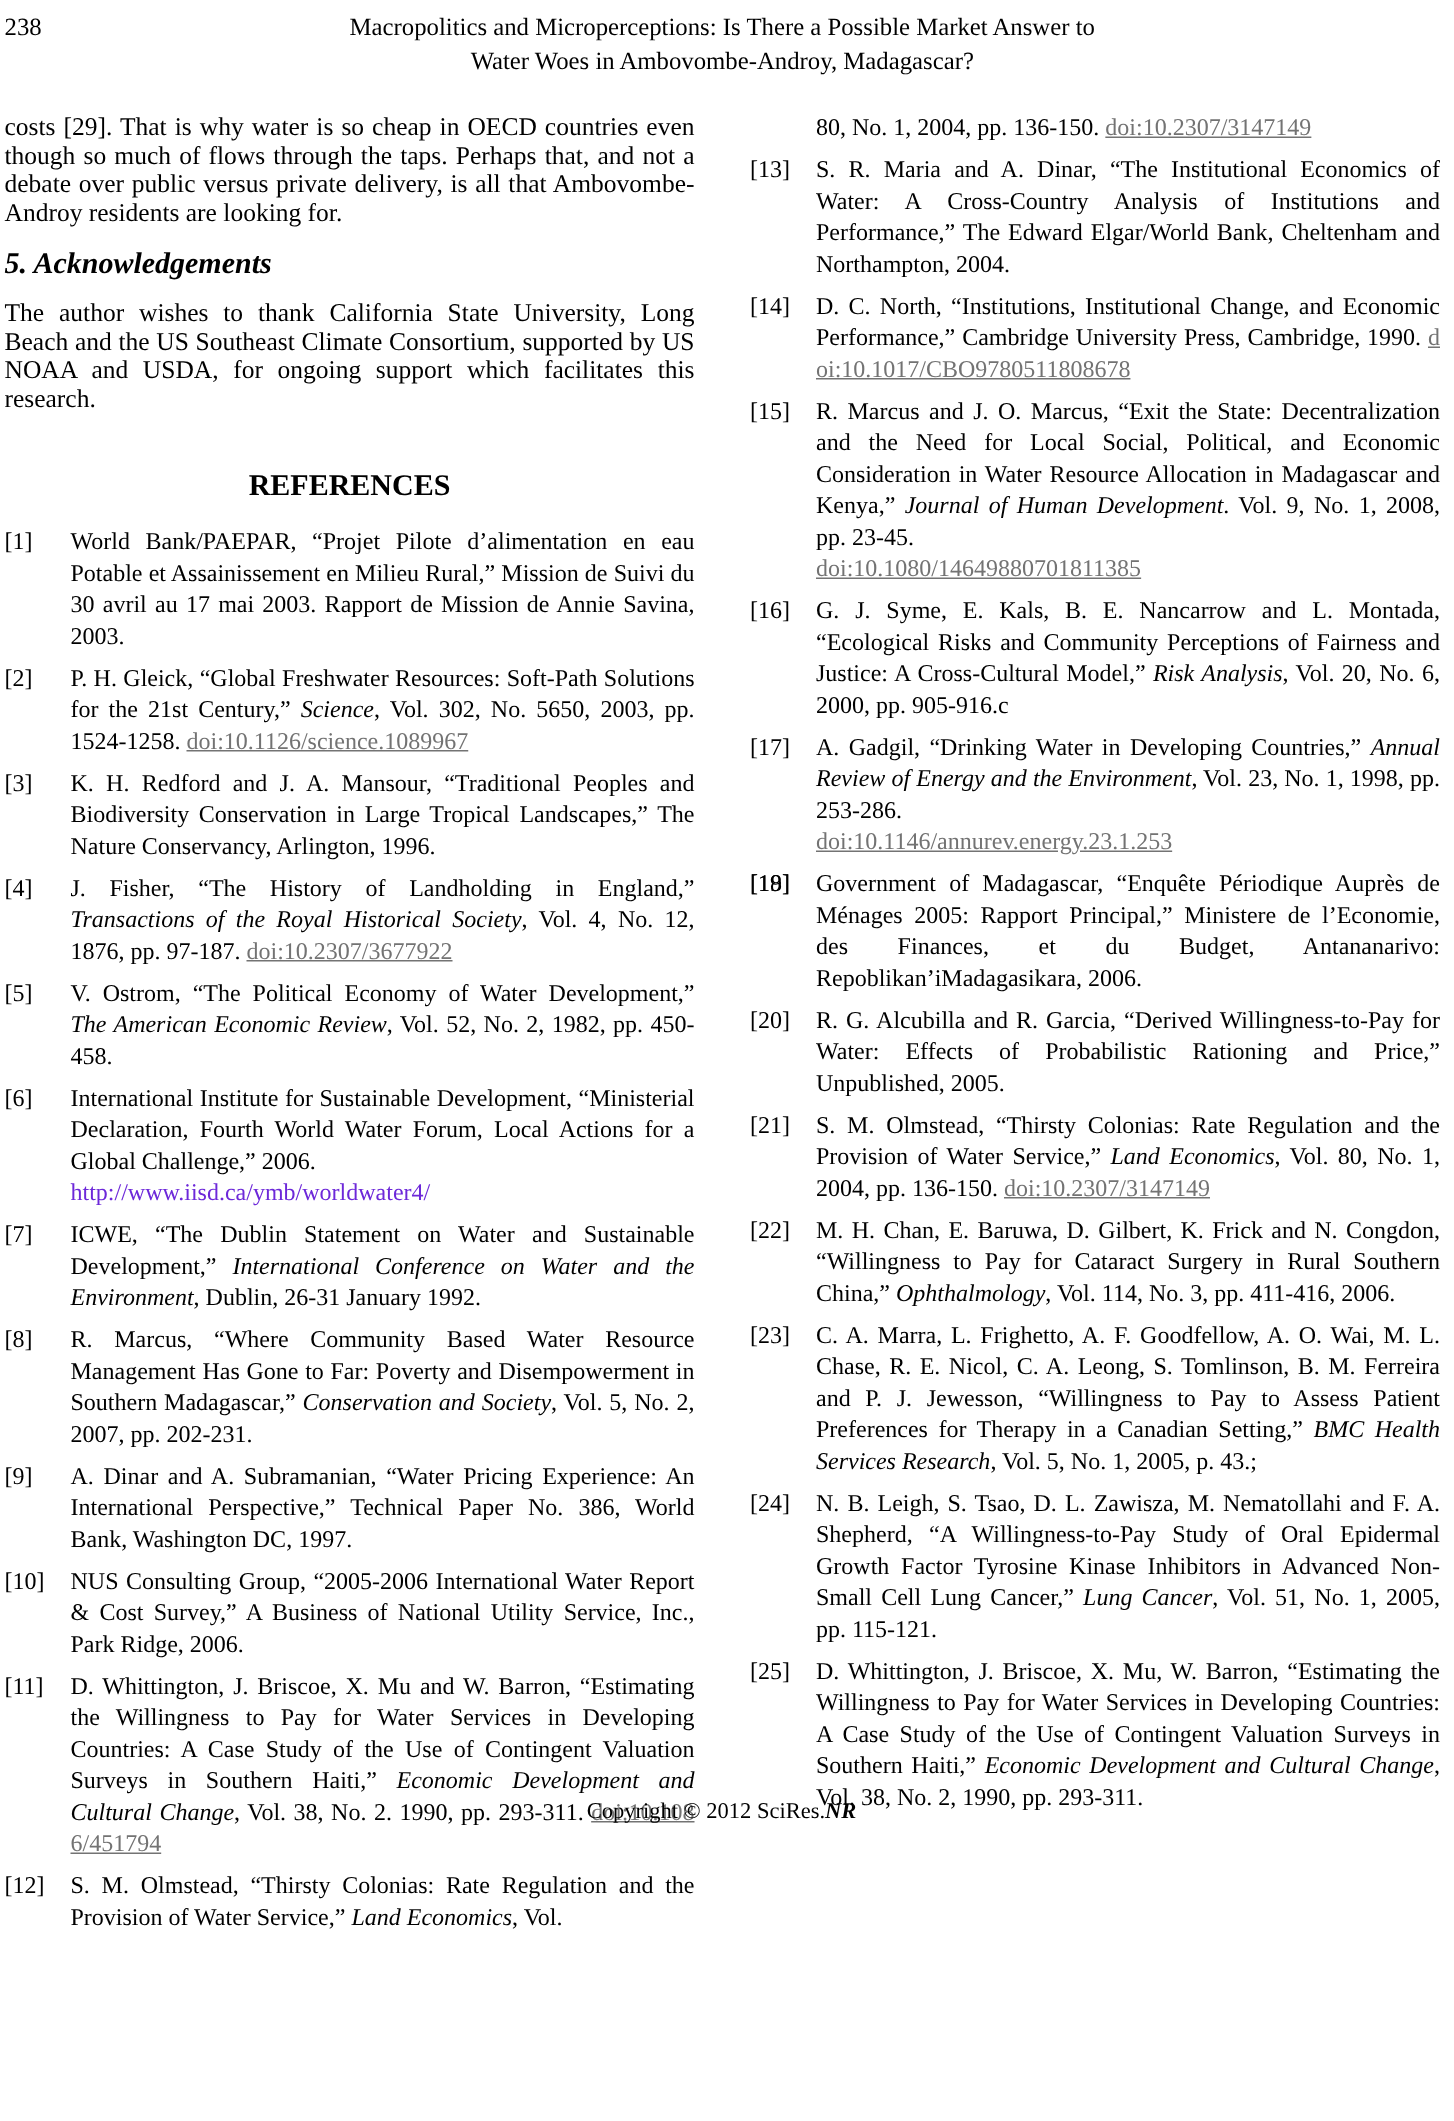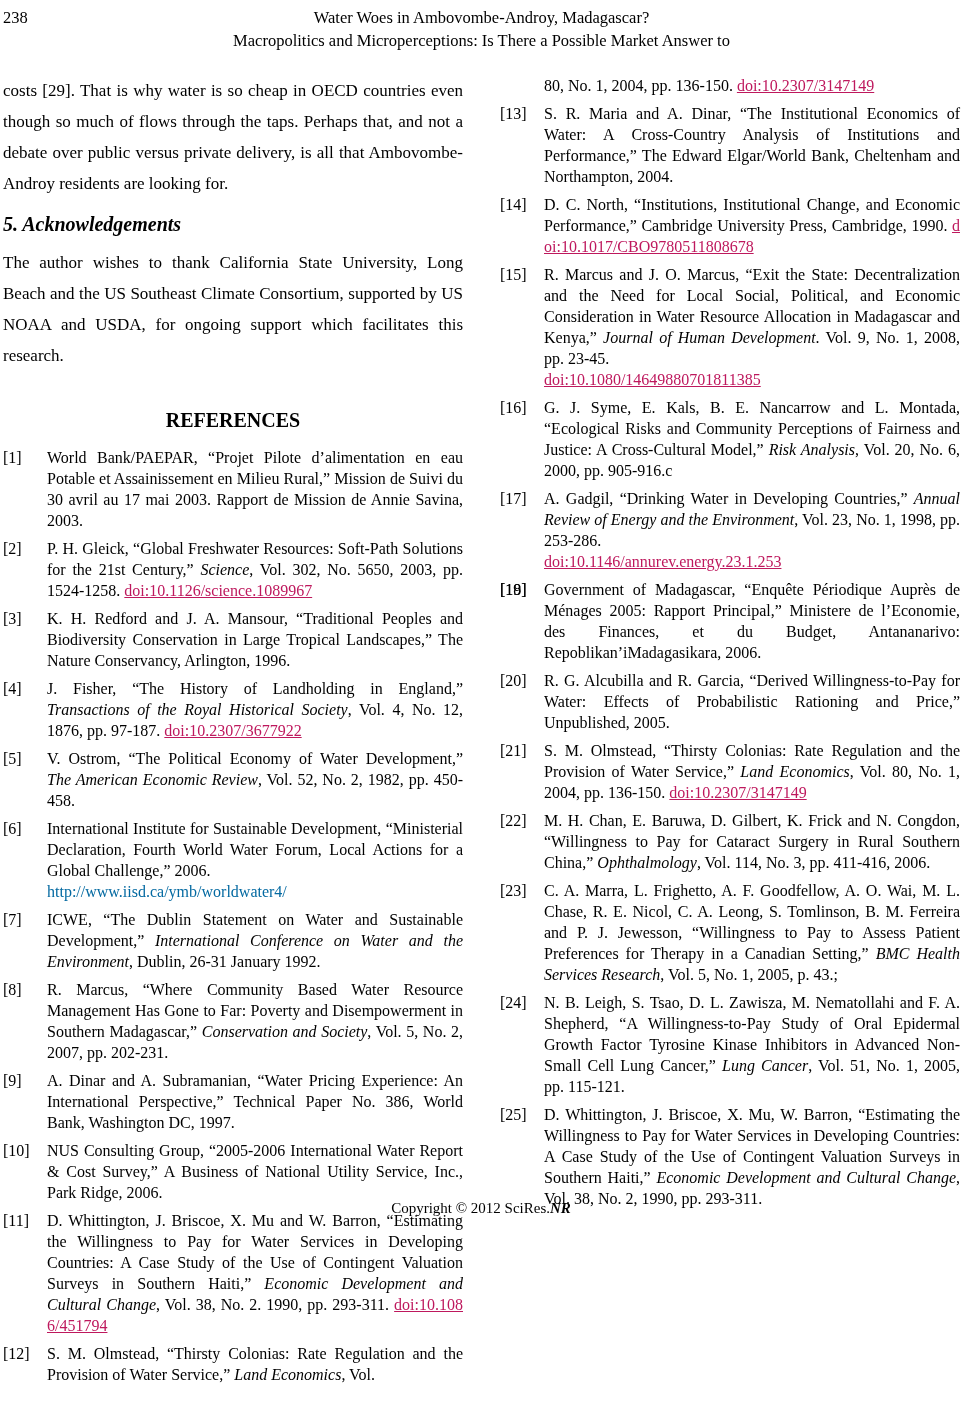--- a/index.html
+++ b/index.html
@@ -43,21 +43,21 @@
     gap: 37px;
     margin-top: 23px;
   }
   .col {
     width: 464px;
     box-sizing: border-box;
   }
   .body-par {
     margin: 0;
     font-size: 17px;
-    line-height: 31px;
+    line-height: 19px;
     text-align: justify;
     hyphens: auto;
     -webkit-hyphens: auto;
   }
   h2.ack-heading {
     font-size: 20px;
     line-height: 22px;
     margin: 14px 0 12px 0;
     font-weight: bold;
     font-style: italic;
@@ -82,27 +82,27 @@
     margin-bottom: 7px;
     hyphens: auto;
     -webkit-hyphens: auto;
   }
   .ref-num {
     position: absolute;
     left: 0;
     top: 0;
   }
   .doi-link {
-    color: #be185d;
+    color: #737373;
     text-decoration: underline;
     cursor: pointer;
     word-break: break-all;
   }
   .url-link {
-    color: #0369a1;
+    color: #6d28d9;
     text-decoration: none;
     word-break: break-all;
   }
   em.journal {
     font-style: italic;
   }
   
   .footer {
     position: absolute;
     left: 3px;
@@ -119,22 +119,22 @@
   }
 </style>
 </head>
 <body>
 
 <div class="page">
 
   <div class="header">
     <span class="page-num">238</span>
     <div class="running-title">
+      <div>Macropolitics and Microperceptions: Is There a Possible Market Answer to</div>
       <div>Water Woes in Ambovombe-Androy, Madagascar?</div>
-      <div>Macropolitics and Microperceptions: Is There a Possible Market Answer to</div>
     </div>
   </div>
 
   <div class="columns">
 
     <section class="col">
       <p class="body-par">costs [29]. That is why water is so cheap in OECD countries even though so much of flows through the taps. Perhaps that, and not a debate over public versus private delivery, is all that Ambovombe-Androy residents are looking for.</p>
       <h2 class="ack-heading">5. Acknowledgements</h2>
       <p class="body-par">The author wishes to thank California State University, Long Beach and the US Southeast Climate Consortium, supported by US NOAA and USDA, for ongoing support which facilitates this research.</p>
       <h2 class="refs-heading">REFERENCES</h2>

